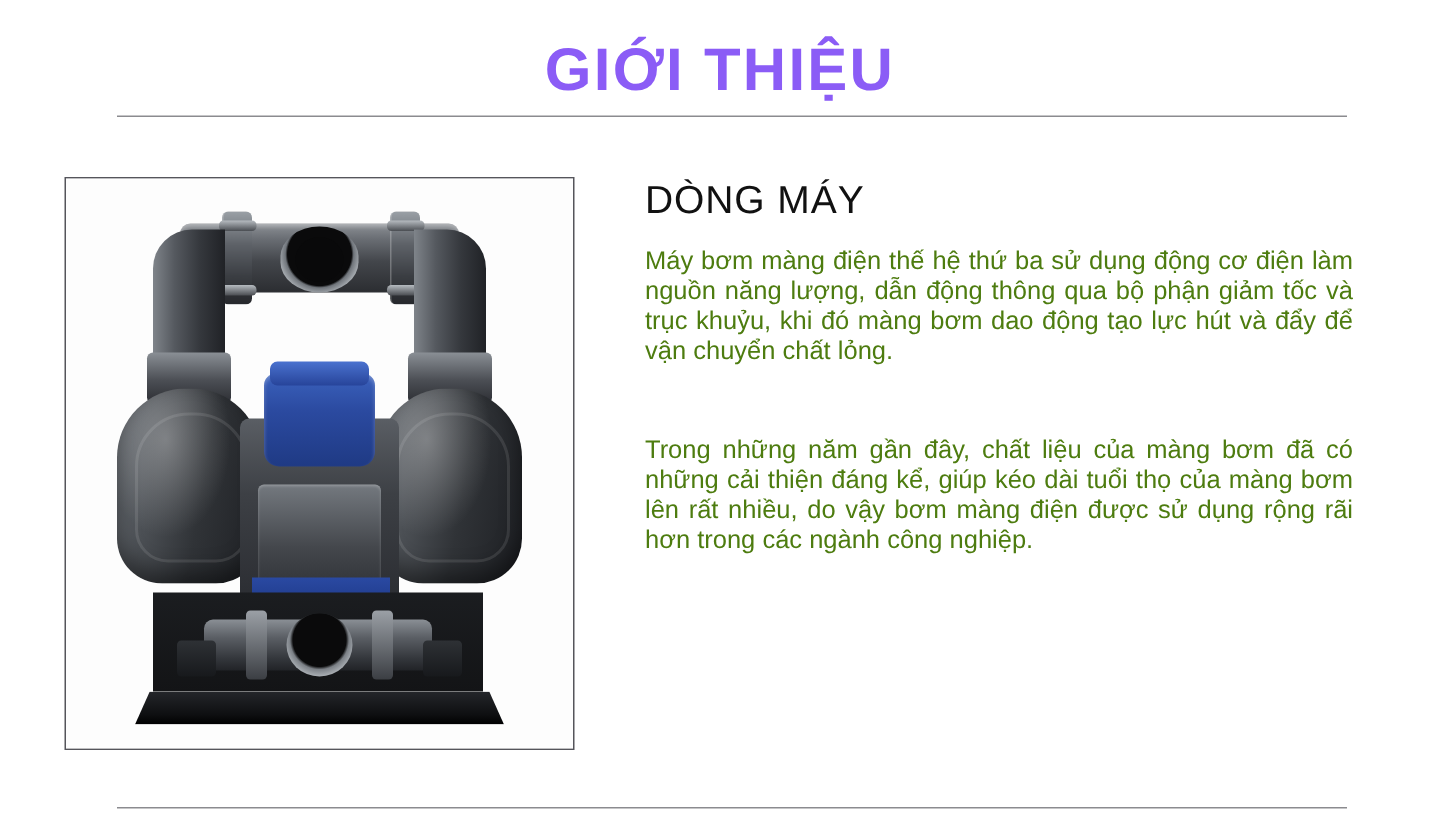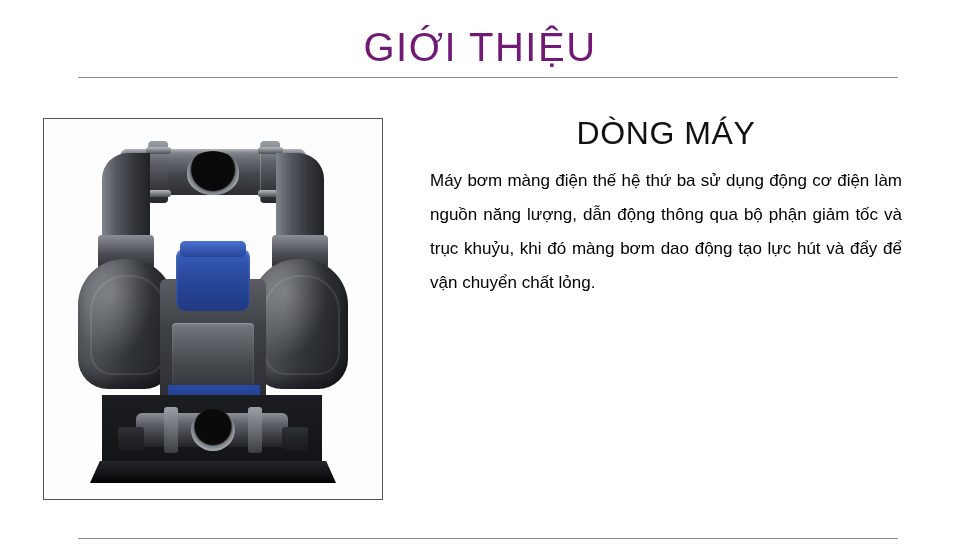--- a/index.html
+++ b/index.html
@@ -17,23 +17,23 @@
   }
 
   
   .slide-title {
     position: absolute;
     top: 24px;
     left: 0;
     width: 960px;
     text-align: center;
     font-size: 40px;
-    font-weight: 400;
+    font-weight: 700;
     letter-spacing: 1.5px;
-    color: #701a75;
+    color: #8b5cf6;
     line-height: 46px;
   }
 
   .divider {
     position: absolute;
     left: 78px;
     width: 820px;
     height: 1px;
     background: #8b8b8f;
   }
@@ -284,32 +284,31 @@
 
   
   .content {
     position: absolute;
     left: 430px;
     top: 118px;
     width: 472px;
   }
   .section { margin-bottom: 0; }
   .section-heading {
-    font-size: 32px;
+    font-size: 26px;
     font-weight: 400;
     letter-spacing: 0.6px;
     color: #111111;
     margin: 0 0 16px 0;
     line-height: 30px;
-    text-align: center;
   }
   .section-body {
     font-size: 17px;
-    line-height: 34px;
-    color: #000000;
+    line-height: 20px;
+    color: #4d7c0f;
     margin: 0;
     text-align: justify;
     text-justify: inter-word;
   }
   .section-gap { height: 46px; }
 </style>
 </head>
 <body>
 
 <div class="slide-title">GIỚI THIỆU</div>
@@ -356,17 +355,18 @@
 <div class="content">
 
   <div class="section">
     <h2 class="section-heading">DÒNG MÁY</h2>
     <p class="section-body">Máy bơm màng điện thế hệ thứ ba sử dụng động cơ điện làm nguồn năng lượng, dẫn động thông qua bộ phận giảm tốc và trục khuỷu, khi đó màng bơm dao động tạo lực hút và đẩy để vận chuyển chất lỏng.</p>
   </div>
 
   <div class="section-gap"></div>
 
   <div class="section">
+    <p class="section-body">Trong những năm gần đây, chất liệu của màng bơm đã có những cải thiện đáng kể, giúp kéo dài tuổi thọ của màng bơm lên rất nhiều, do vậy bơm màng điện được sử dụng rộng rãi hơn trong các ngành công nghiệp.</p>
   </div>
 
 </div>
 
 <div class="divider divider-bottom"></div>
 
 </body></html>

